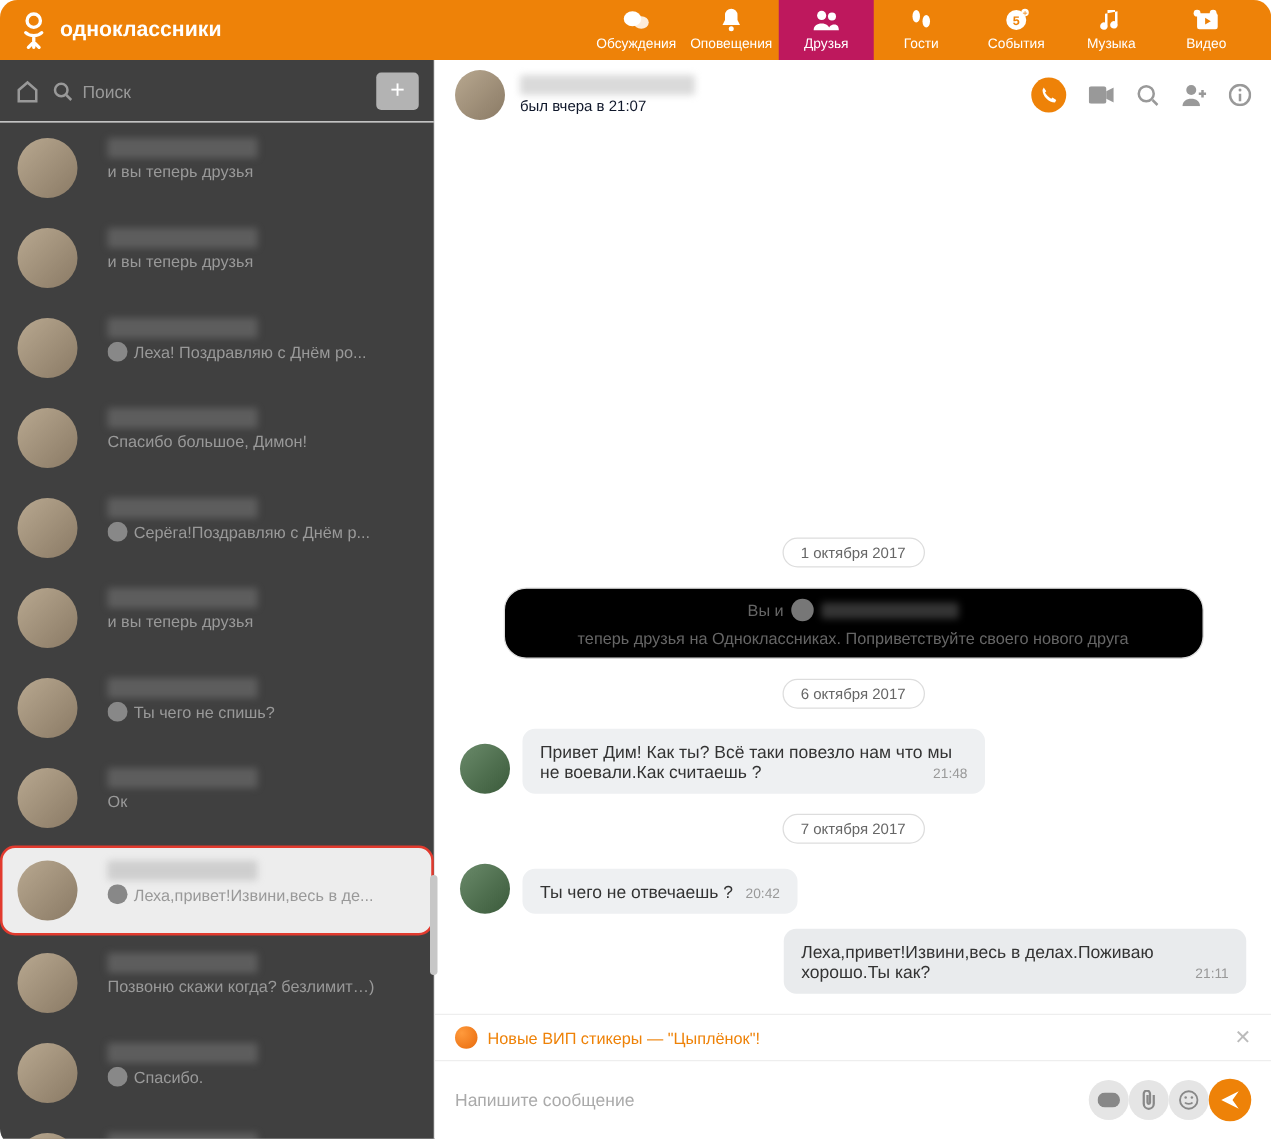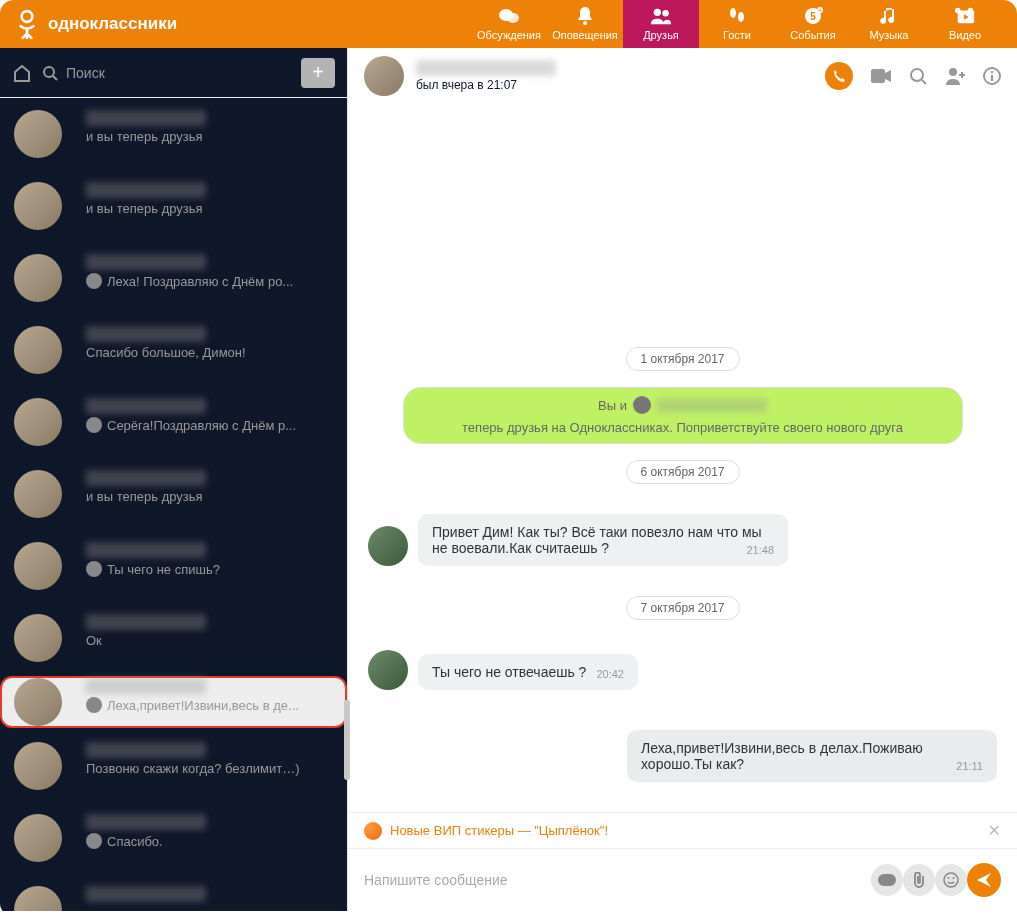--- a/index.html
+++ b/index.html
@@ -5,49 +5,49 @@
 *{box-sizing:border-box;margin:0;padding:0;font-family:Arial,sans-serif}
 body{background:#fff;width:1017px;height:917px;overflow:hidden;position:relative;border-radius:14px}
 .header{height:48px;background:#ee8208;display:flex;align-items:center;padding:0 14px;color:#fff}
 .logo{display:flex;align-items:center;gap:8px;font-size:17px;font-weight:bold}
 .logo-icon{width:26px;height:32px}
 .nav{display:flex;margin-left:auto}
 .nav-item{display:flex;flex-direction:column;align-items:center;justify-content:center;width:76px;height:54px;font-size:11px;cursor:pointer;gap:4px}
 .nav-item.active{background:#be185d}
 .nav-ico{width:22px;height:18px;display:flex;align-items:center;justify-content:center}
 .main{display:flex;height:calc(917px - 54px)}
-.sidebar{width:348px;border-right:1px solid #e5e5e5;display:flex;flex-direction:column;background:#0f172a}
+.sidebar{width:348px;border-right:1px solid #e5e5e5;display:flex;flex-direction:column;background:#404040}
 .sb-top{height:50px;display:flex;align-items:center;padding:0 12px;gap:10px;border-bottom:1px solid #eee}
 .home-ic{width:20px;height:20px;color:#999}
 .search{flex:1;display:flex;align-items:center;gap:8px;color:#999;font-size:14px}
 .add-btn{width:34px;height:30px;background:#b3b3b3;border-radius:4px;display:flex;align-items:center;justify-content:center;color:#fff;font-size:20px;cursor:pointer}
 .conv-list{flex:1;overflow-y:auto}
 .conv{display:flex;padding:12px 14px;gap:24px;cursor:pointer;position:relative}
-.conv.sel{background:#ededed;border:2px solid #e23a2e;border-radius:12px;margin:2px 0;padding:0 12px}
+.conv.sel{background:#ededed;border:2px solid #e23a2e;border-radius:12px;margin:2px 0;padding:10px 12px}
 .av{width:48px;height:48px;border-radius:50%;background:linear-gradient(135deg,#b8a890,#8a7a65);flex-shrink:0}
 .conv-body{flex:1;min-width:0}
 .conv-name{font-size:14px;color:#999;filter:blur(3px);margin-bottom:3px;height:16px;background:rgba(150,150,150,0.35);border-radius:2px;width:120px}
 .conv-msg{font-size:13px;color:#999;display:flex;align-items:center;gap:5px;white-space:nowrap;overflow:hidden;text-overflow:ellipsis}
 .mini-av{width:16px;height:16px;border-radius:50%;background:#888;flex-shrink:0}
 .chat{flex:1;display:flex;flex-direction:column;background:#fff}
 .chat-hdr{height:56px;display:flex;align-items:center;padding:0 16px;gap:12px}
 .chat-hdr .av{width:40px;height:40px}
 .chat-title{flex:1}
 .chat-name{filter:blur(3px);height:16px;background:rgba(150,150,150,0.35);width:140px;border-radius:2px;margin-bottom:2px}
 .chat-status{font-size:12px;color:#0f172a}
 .hdr-actions{display:flex;gap:18px;align-items:center;color:#999}
 .hdr-actions>*{cursor:pointer}
 .call-ic{width:28px;height:28px;border-radius:50%;background:#ee8208;display:flex;align-items:center;justify-content:center;color:#fff}
 .messages{flex:1;overflow-y:auto;padding:20px 20px 10px;display:flex;flex-direction:column}
 .spacer{flex:1}
 .date-pill{align-self:center;background:#fff;border:1px solid #ddd;border-radius:14px;padding:4px 14px;font-size:12px;color:#666;margin:10px 0}
-.sys-pill{align-self:center;background:#bef264;border:1px solid #ddd;border-radius:18px;padding:8px 16px;font-size:13px;color:#666;margin:6px 0;max-width:560px;text-align:center;display:flex;align-items:center;gap:6px;flex-wrap:wrap;justify-content:center}
+.sys-pill{align-self:center;background:#000000;border:1px solid #ddd;border-radius:18px;padding:8px 16px;font-size:13px;color:#666;margin:6px 0;max-width:560px;text-align:center;display:flex;align-items:center;gap:6px;flex-wrap:wrap;justify-content:center}
 .sys-name{filter:blur(3px);display:inline-block;width:110px;height:13px;background:rgba(150,150,150,0.35);border-radius:2px}
 .sys-av{width:18px;height:18px;border-radius:50%;background:#777}
-.msg-row{display:flex;gap:10px;margin:20px 0;align-items:flex-end}
+.msg-row{display:flex;gap:10px;margin:6px 0;align-items:flex-end}
 .msg-row.out{justify-content:flex-end}
 .msg-av{width:40px;height:40px;border-radius:50%;background:linear-gradient(135deg,#6a8a6a,#3a5a3a);flex-shrink:0}
 .bubble{background:#eef0f2;border-radius:10px;padding:10px 14px;font-size:14px;color:#333;max-width:370px;position:relative}
 .msg-row.out .bubble{background:#e9ebed}
 .time{font-size:11px;color:#999;float:right;margin-left:10px;margin-top:4px}
 .promo{border-top:1px solid #eee;padding:8px 16px;font-size:13px;color:#ee8208;display:flex;align-items:center;gap:8px}
 .promo-close{margin-left:auto;color:#bbb;cursor:pointer;font-size:16px}
 .compose{border-top:1px solid #eee;padding:14px 16px;display:flex;align-items:center;}
 .compose input{flex:1;border:none;outline:none;font-size:14px;color:#333}
 .compose input::placeholder{color:#aaa}

